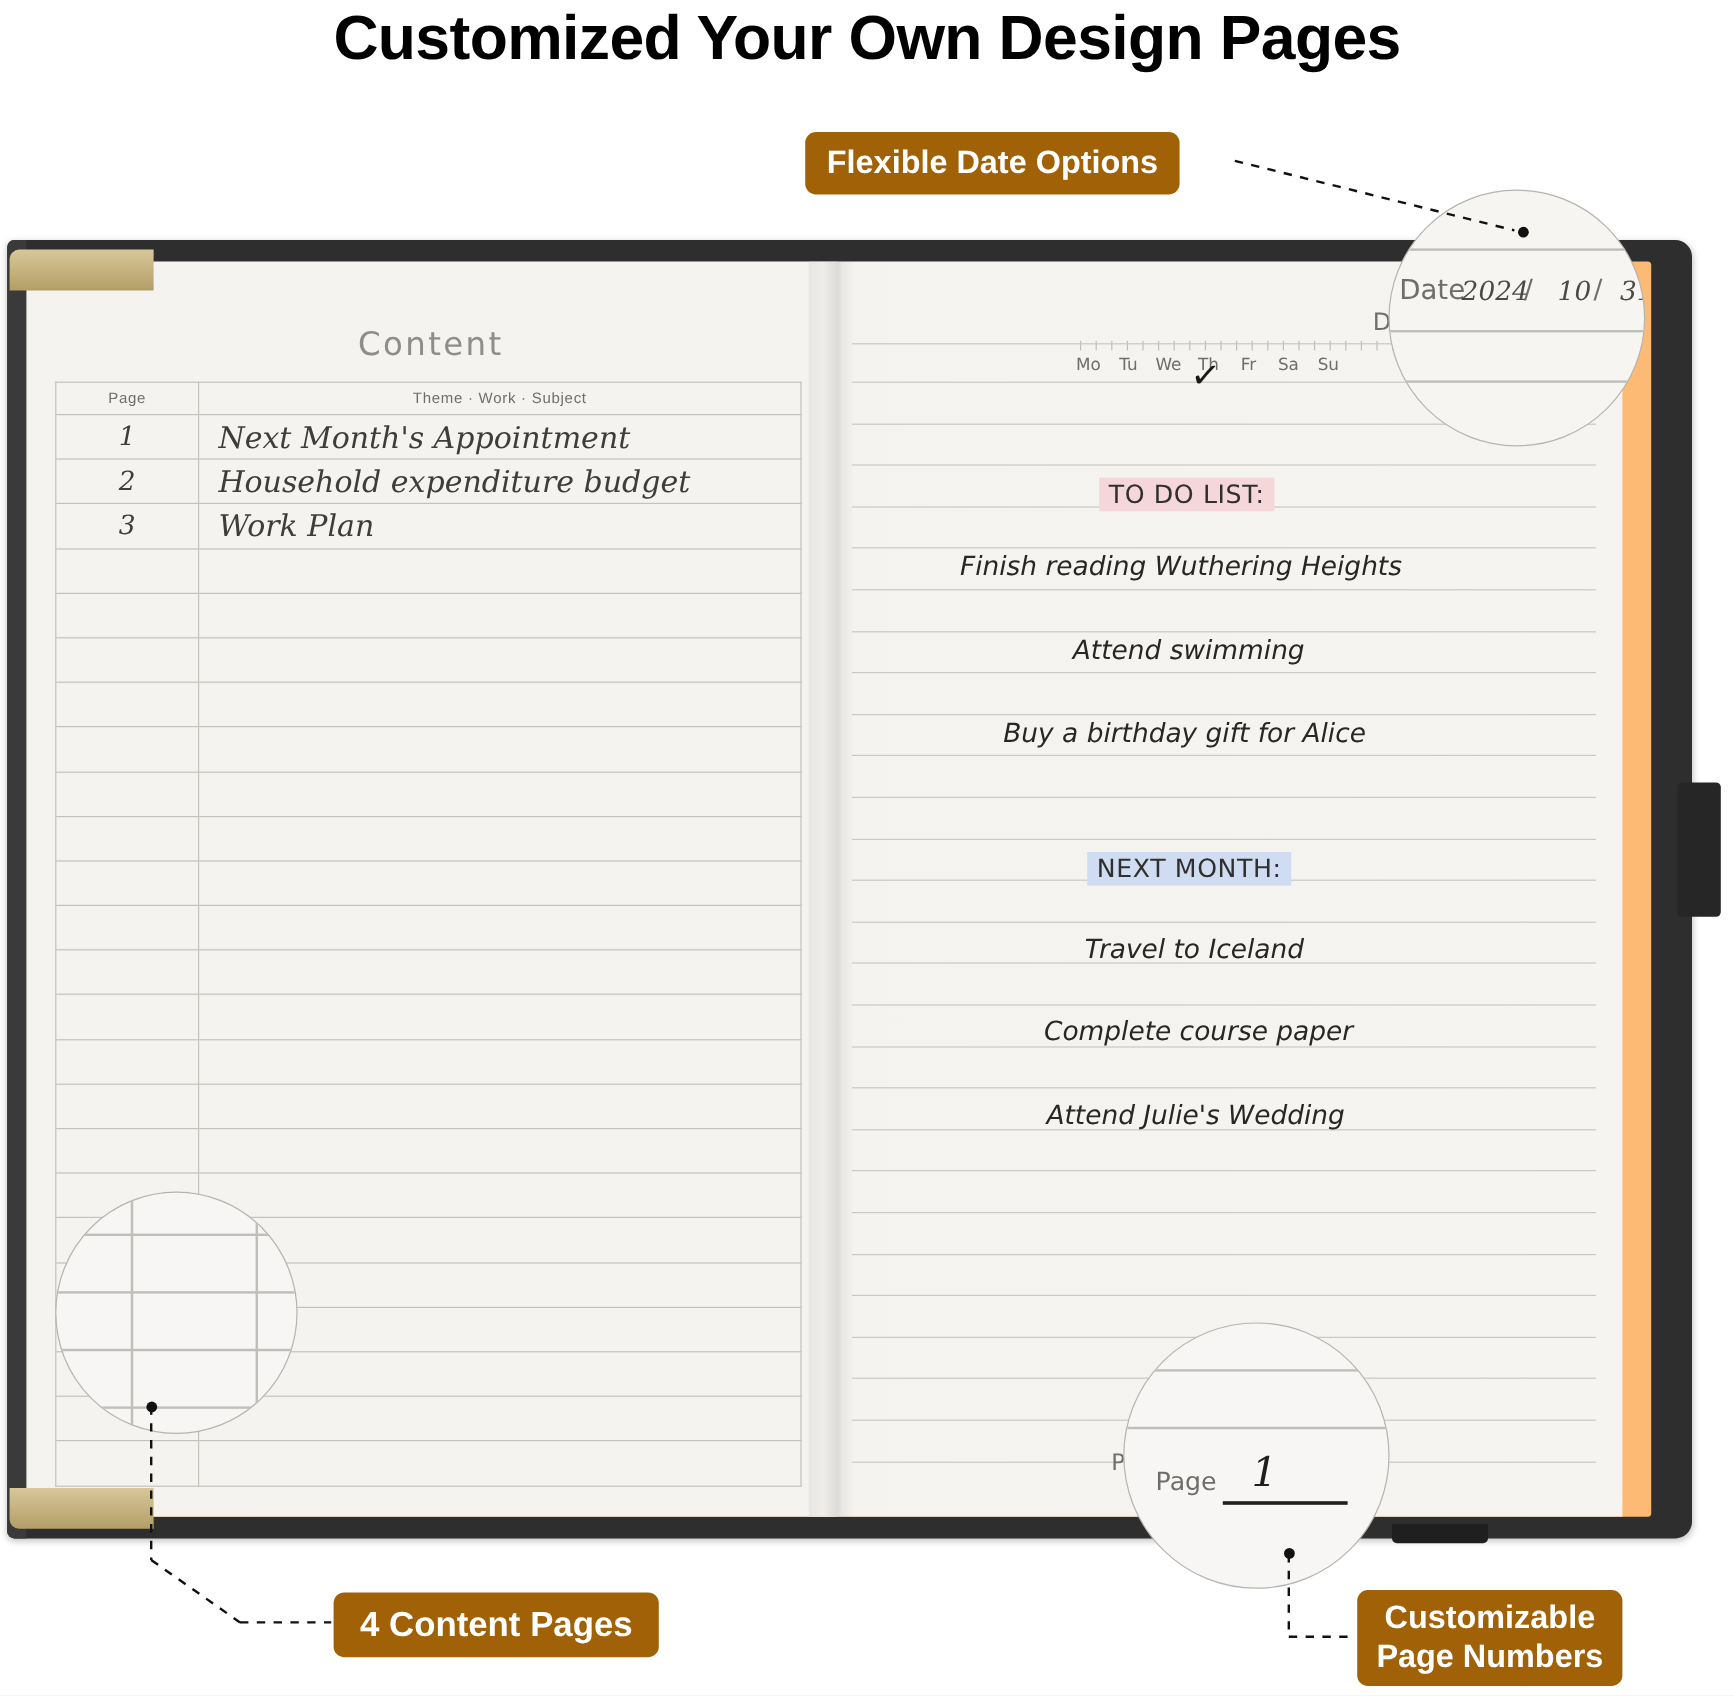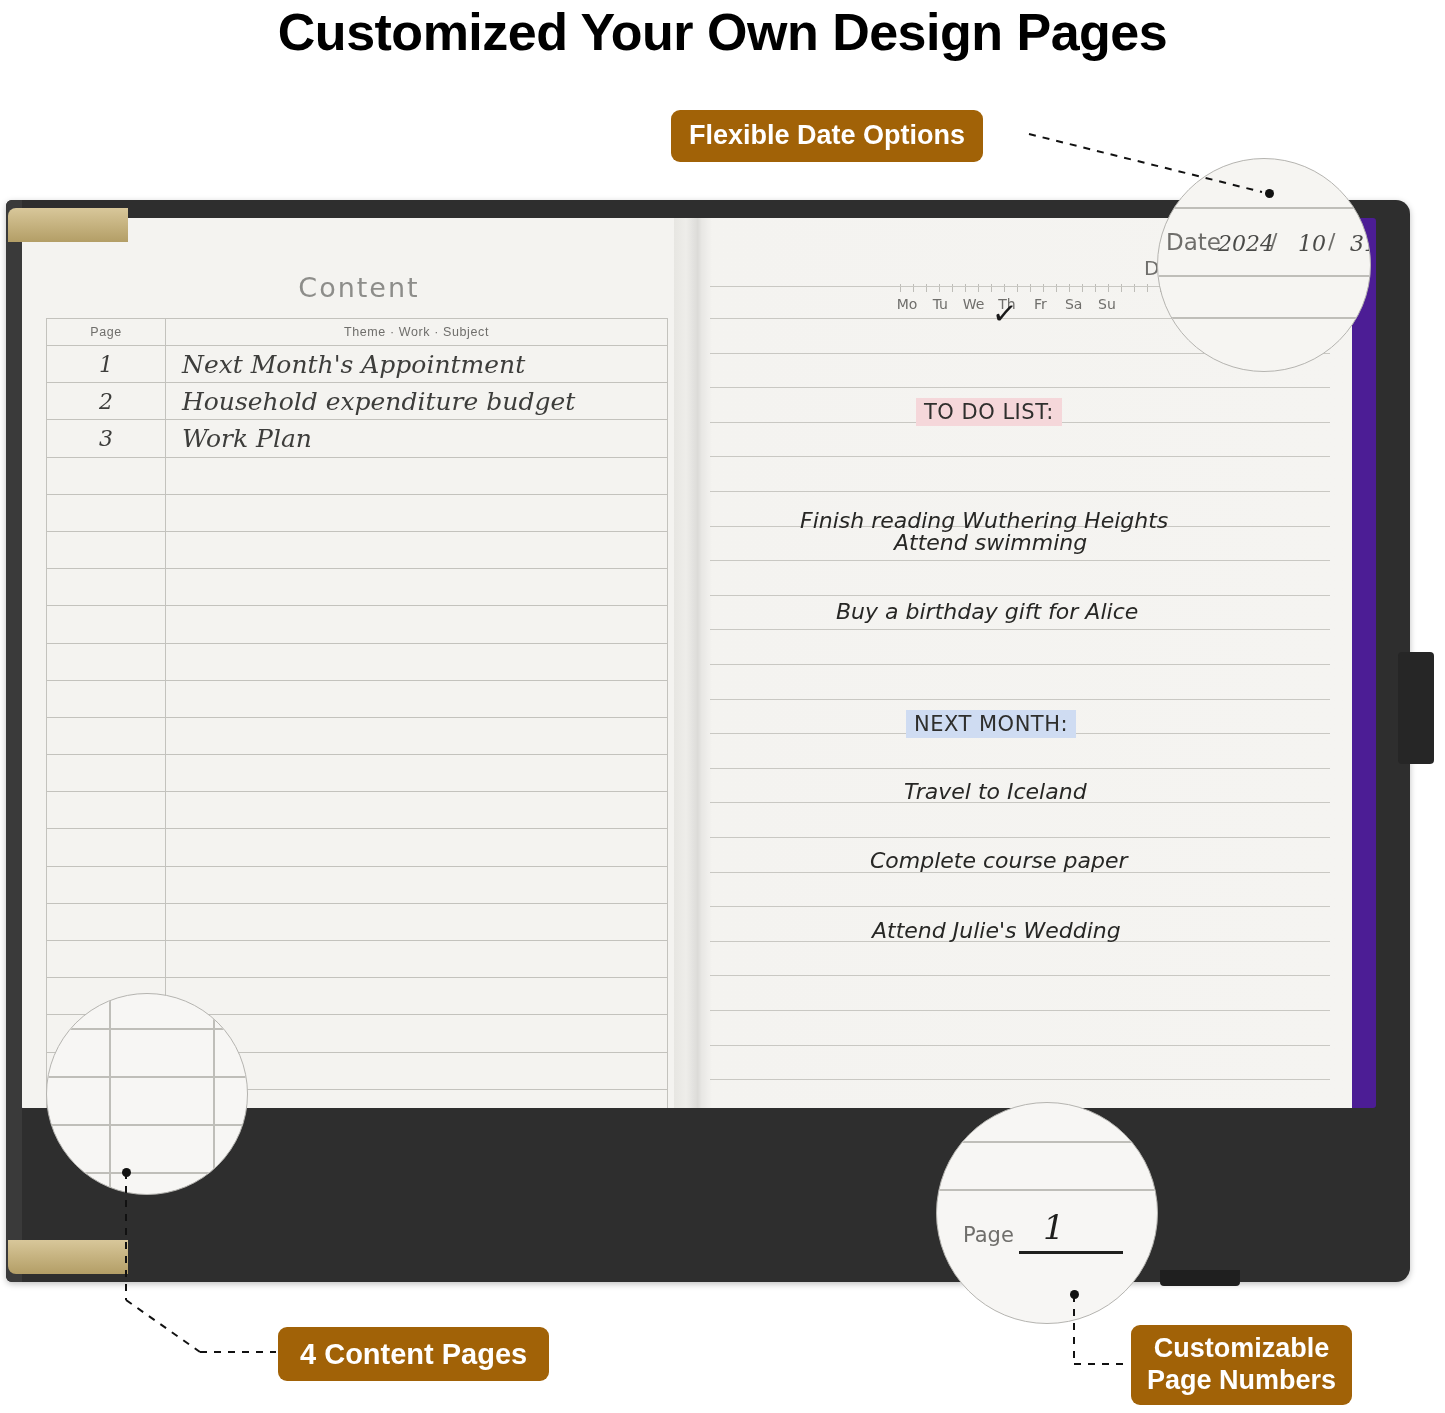--- a/index.html
+++ b/index.html
@@ -55,22 +55,22 @@
     z-index: 3;
   }
   .corner.tl { left: 2px; top: 8px; border-radius: 8px 0 0 0; transform: skewX(0deg); }
   .corner.bl { left: 2px; bottom: 8px; border-radius: 0 0 0 8px; }
 
   .pages {
     position: absolute;
     left: 14px;
     top: 18px;
     width: 1356px;
-    height: 890px;
-    background: #4c1d95;
+    height: 1046px;
+    background: #fdba74;
     border-radius: 3px;
     overflow: hidden;
   }
   .page {
     position: absolute;
     top: 0;
     height: 1046px;
     background: #f4f3f0;
   }
   .page.left { left: 0; width: 678px; }
@@ -555,21 +555,21 @@
         <span class="weekday">Tu</span>
         <span class="weekday">We</span>
         <span class="weekday">Th</span>
         <span class="weekday">Fr</span>
         <span class="weekday">Sa</span>
         <span class="weekday">Su</span>
       </div>
       <div class="checkmark">✓</div>
 
       <div class="hl todo">TO DO LIST:</div>
-      <div class="hw" style="left:126px; top:242px;margin-top:48px;">Finish reading  Wuthering Heights</div>
+      <div class="hw" style="left:126px; top:242px;">Finish reading  Wuthering Heights</div>
       <div class="hw" style="left:220px; top:312px;">Attend swimming</div>
       <div class="hw" style="left:162px; top:381px;">Buy a birthday gift for Alice</div>
 
       <div class="hl next">NEXT MONTH:</div>
       <div class="hw" style="left:230px; top:561px;">Travel to Iceland</div>
       <div class="hw" style="left:196px; top:630px;">Complete course paper</div>
       <div class="hw" style="left:198px; top:700px;">Attend Julie's Wedding</div>
 
       <div class="pagenum-label">Page</div>
       <div class="pagenum-rule"></div>

